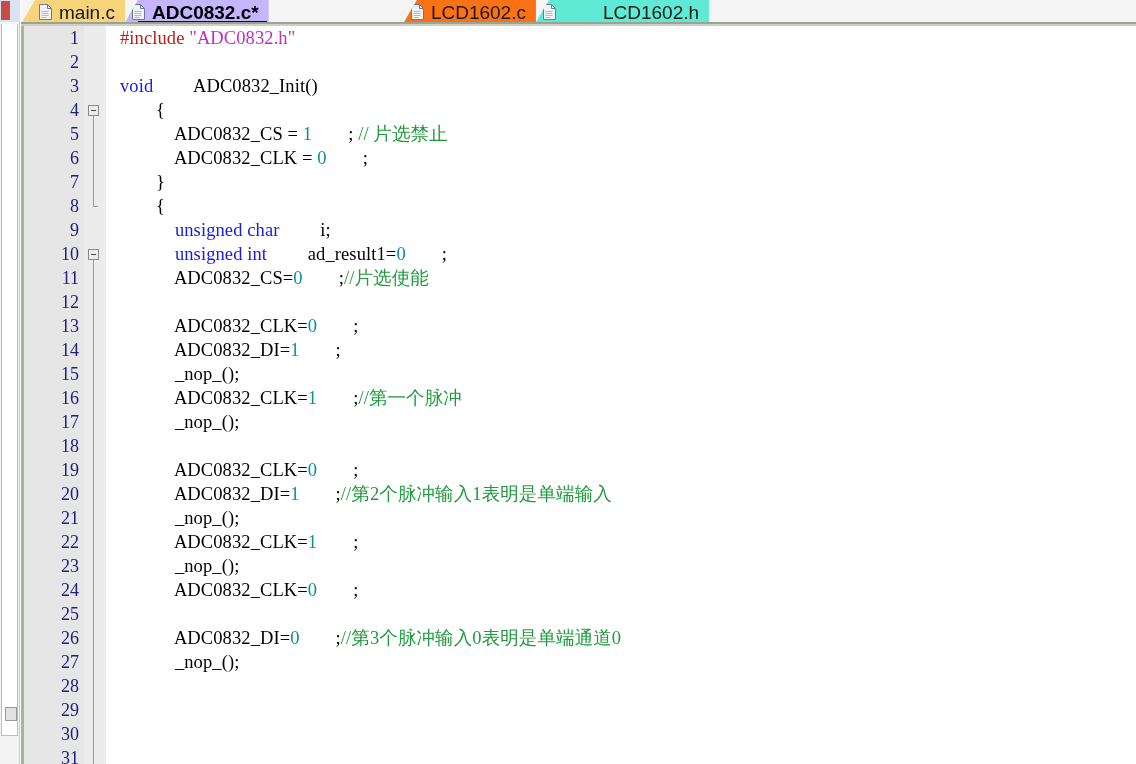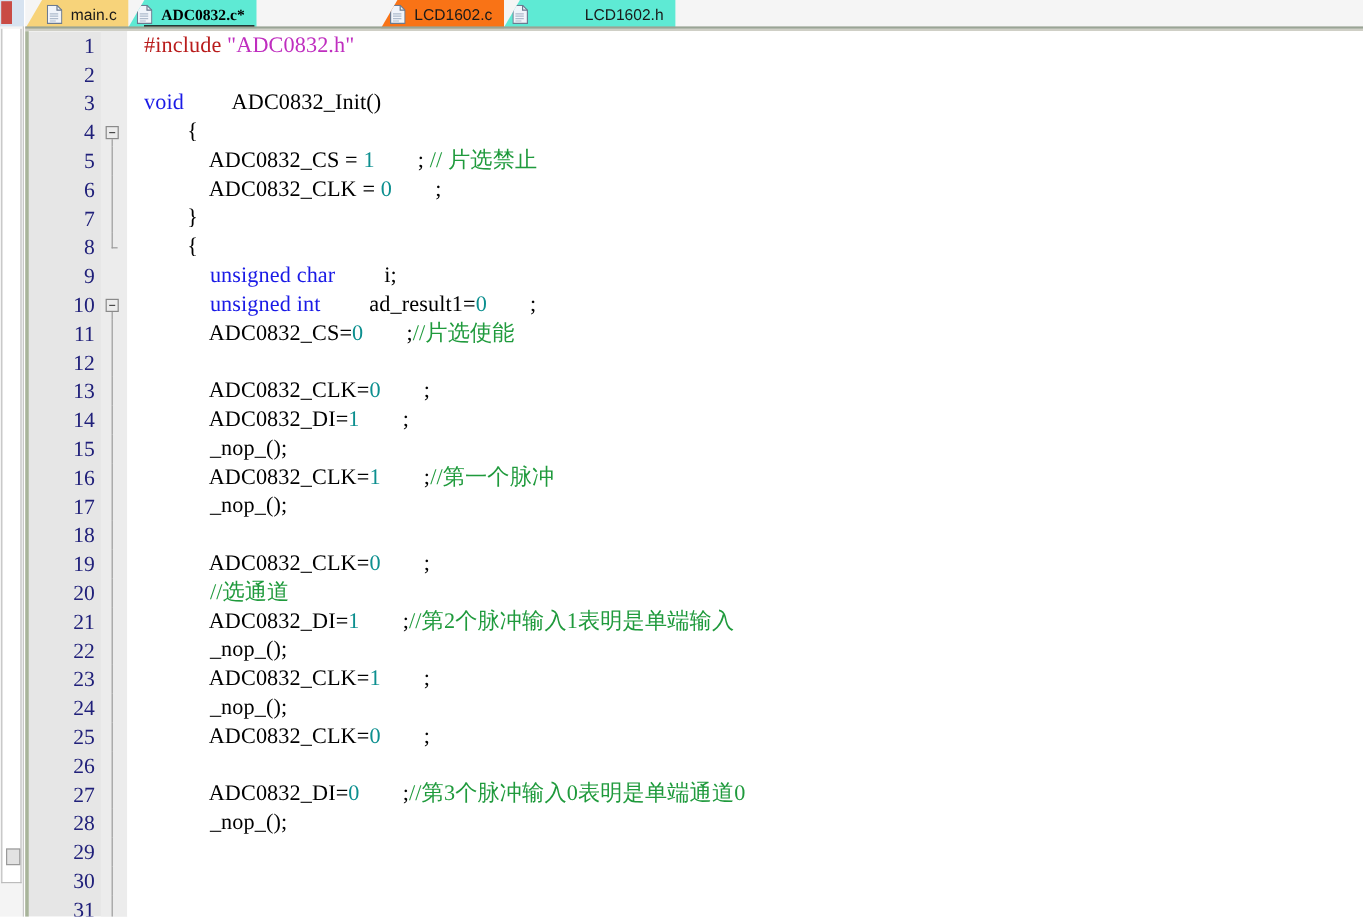--- a/index.html
+++ b/index.html
@@ -79,21 +79,21 @@
     align-items: stretch;
   }
   .tab {
     position: relative;
     height: 24px;
     display: flex;
     align-items: center;
     padding: 0 10px 0 8px;
     margin-right: -1px;
     box-sizing: border-box;
-    font-size: 13px;
+    font-size: 19px;
     color: #1a1a1a;
     white-space: nowrap;
     cursor: pointer;
     
     clip-path: polygon(14px 0, 100% 0, 100% 100%, 0 100%);
   }
   .tab.first {
     padding-left: 18px;
   }
   .tab .tab-icon {
@@ -263,21 +263,21 @@
               <g stroke="#aebbcc" stroke-width="1">
                 <line x1="2.5" y1="7.5" x2="9.5" y2="7.5"></line>
                 <line x1="2.5" y1="9.5" x2="9.5" y2="9.5"></line>
                 <line x1="2.5" y1="11.5" x2="9.5" y2="11.5"></line>
                 <line x1="2.5" y1="13.5" x2="7.5" y2="13.5"></line>
               </g>
             </svg>
           </span>
           <span class="tab-label">main.c</span>
         </div>
-        <div class="tab active" style="background: #5eead4; font-family: Liberation Serif, serif;">
+        <div class="tab active" style="background: #c4b5fd;">
           <span class="tab-icon">
             <svg width="13" height="16" viewBox="0 0 13 16">
               <path d="M0.5 0.5 H8.5 L12.5 4.5 V15.5 H0.5 Z" fill="#f0f4fa" stroke="#6b7a90" stroke-width="1"></path>
               <path d="M8.5 0.5 V4.5 H12.5" fill="none" stroke="#6b7a90" stroke-width="1"></path>
               <g stroke="#aebbcc" stroke-width="1">
                 <line x1="2.5" y1="7.5" x2="9.5" y2="7.5"></line>
                 <line x1="2.5" y1="9.5" x2="9.5" y2="9.5"></line>
                 <line x1="2.5" y1="11.5" x2="9.5" y2="11.5"></line>
                 <line x1="2.5" y1="13.5" x2="7.5" y2="13.5"></line>
               </g>
@@ -473,21 +473,20 @@
         <div class="cline"><span class="t-plain">    </span><span class="t-kw">unsigned int</span><span class="t-plain"> ad_result1=</span><span class="t-num">0</span><span class="t-plain">;</span></div>
         <div class="cline"><span class="t-plain">    ADC0832_CS=</span><span class="t-num">0</span><span class="t-plain">;</span><span class="t-cmt">//片选使能</span></div>
         <div class="cline">&nbsp;</div>
         <div class="cline"><span class="t-plain">    ADC0832_CLK=</span><span class="t-num">0</span><span class="t-plain">;</span></div>
         <div class="cline"><span class="t-plain">    ADC0832_DI=</span><span class="t-num">1</span><span class="t-plain">;</span></div>
         <div class="cline"><span class="t-plain">    _nop_();</span></div>
         <div class="cline"><span class="t-plain">    ADC0832_CLK=</span><span class="t-num">1</span><span class="t-plain">;</span><span class="t-cmt">//第一个脉冲</span></div>
         <div class="cline"><span class="t-plain">    _nop_();</span></div>
         <div class="cline">&nbsp;</div>
         <div class="cline"><span class="t-plain">    ADC0832_CLK=</span><span class="t-num">0</span><span class="t-plain">;</span></div>
-        <div class="cline"><span class="t-plain">    </span><span class="t-cmt">//选通道</span></div>
         <div class="cline"><span class="t-plain">    ADC0832_DI=</span><span class="t-num">1</span><span class="t-plain">;</span><span class="t-cmt">//第2个脉冲输入1表明是单端输入</span></div>
         <div class="cline"><span class="t-plain">    _nop_();</span></div>
         <div class="cline"><span class="t-plain">    ADC0832_CLK=</span><span class="t-num">1</span><span class="t-plain">;</span></div>
         <div class="cline"><span class="t-plain">    _nop_();</span></div>
         <div class="cline"><span class="t-plain">    ADC0832_CLK=</span><span class="t-num">0</span><span class="t-plain">;</span></div>
         <div class="cline">&nbsp;</div>
         <div class="cline"><span class="t-plain">    ADC0832_DI=</span><span class="t-num">0</span><span class="t-plain">;</span><span class="t-cmt">//第3个脉冲输入0表明是单端通道0</span></div>
         <div class="cline"><span class="t-plain">    _nop_();</span></div>
       </div>
   </div>

